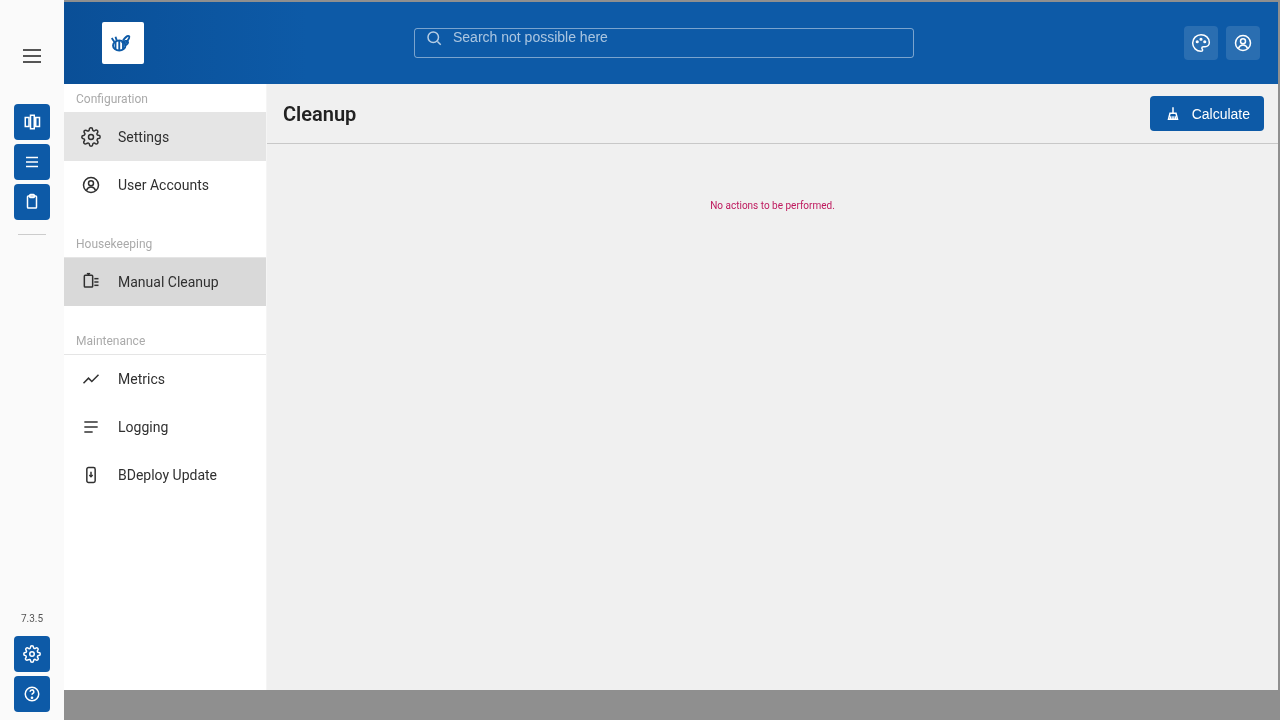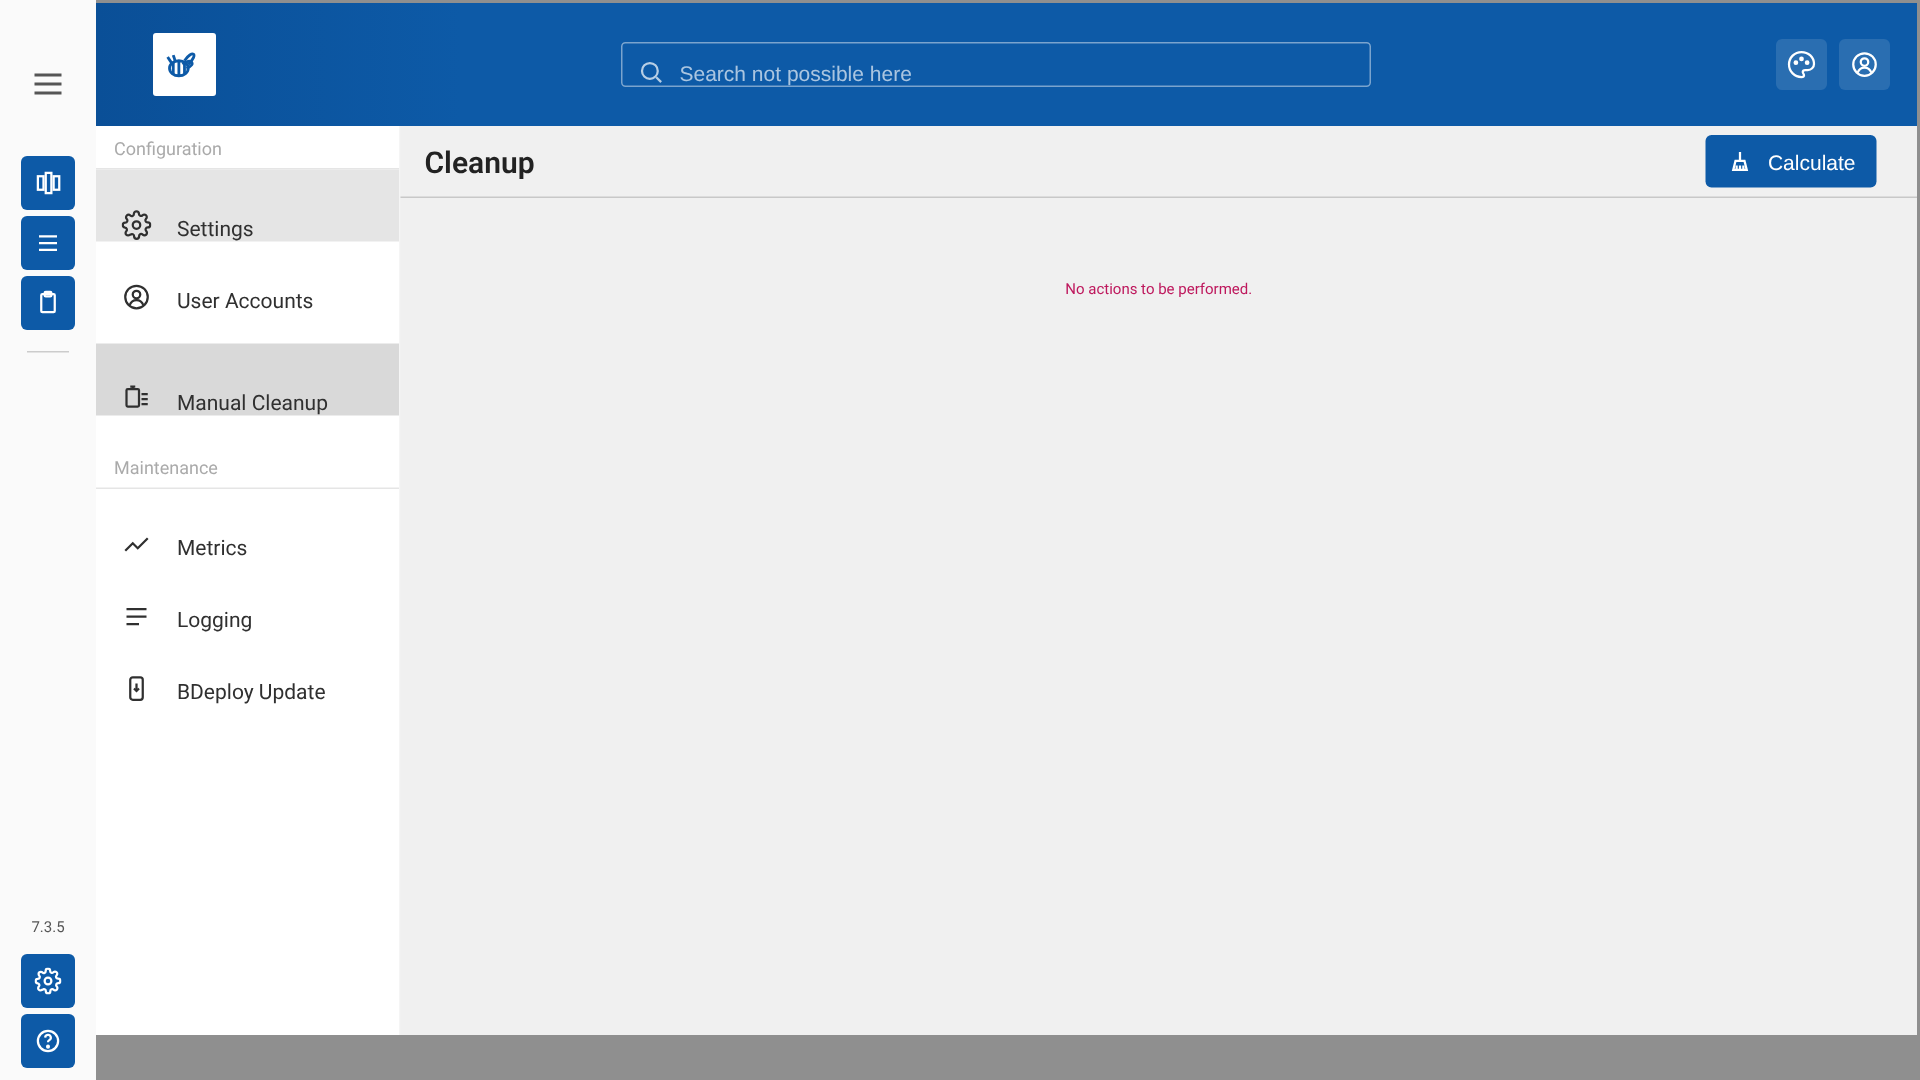--- a/index.html
+++ b/index.html
@@ -103,21 +103,21 @@
       display: flex;
       justify-content: center;
     }
     .search {
       width: 500px;
       height: 30px;
       background: transparent;
       border: 1px solid rgba(255,255,255,0.45);
       border-radius: 3px;
       display: flex;
-      align-items: flex-end;
+      align-items: flex-start;
       padding: 0 10px;
       gap: 10px;
       color: rgba(255,255,255,0.7);
     }
     .search input {
       flex: 1;
       background: transparent;
       border: none;
       outline: none;
       color: #fff;
@@ -165,21 +165,21 @@
       font-size: 12px;
       color: #aaa;
       padding: 8px 12px 6px 12px;
       border-bottom: 1px solid #e5e5e5;
     }
     .section-label.first { border-top: none; }
     .section-gap { height: 20px; }
 
     .nav-item {
       display: flex;
-      align-items: flex-end;
+      align-items: center;
       gap: 16px;
       padding: 0 16px;
       height: 48px;
       cursor: pointer;
       color: #303030;
       font-size: 14px;
     }
     .nav-item .ico {
       width: 22px;
       height: 22px;
@@ -197,25 +197,25 @@
     }
 
     
     .main {
       flex: 1;
       display: flex;
       flex-direction: column;
       background: #f0f0f0;
     }
     .main-header {
-      height: 48px;
+      height: 60px;
       display: flex;
       align-items: center;
       justify-content: space-between;
-      padding: 0 27px 0 16px;
+      padding: 0 14px 0 16px;
       border-bottom: 1px solid #c8c8c8;
     }
     .main-title {
       font-size: 20px;
       font-weight: 600;
       color: #222;
     }
     .calc-btn {
       height: 35px;
       background: #0d5aa7;
@@ -363,20 +363,21 @@
               <circle cx="12" cy="10" r="3"></circle>
               <path d="M6.5 18.5c1-2.5 3.5-4 5.5-4s4.5 1.5 5.5 4"></path>
             </svg>
           </span>
         <span>User Accounts</span>
       </div>
 
 
 
       <div class="section-gap"></div>
+      <div class="section-label">Housekeeping</div>
 
 
       <div class="nav-item active">
         <span class="ico">
             <svg width="20" height="20" viewBox="0 0 24 24" fill="none" stroke="#303030" stroke-width="1.8">
               <rect x="4" y="4" width="10" height="14" rx="1"></rect>
               <line x1="7" y1="2" x2="11" y2="2"></line>
               <line x1="9" y1="2" x2="9" y2="4"></line>
               <line x1="16" y1="8" x2="21" y2="8"></line>
               <line x1="16" y1="12" x2="21" y2="12"></line>

